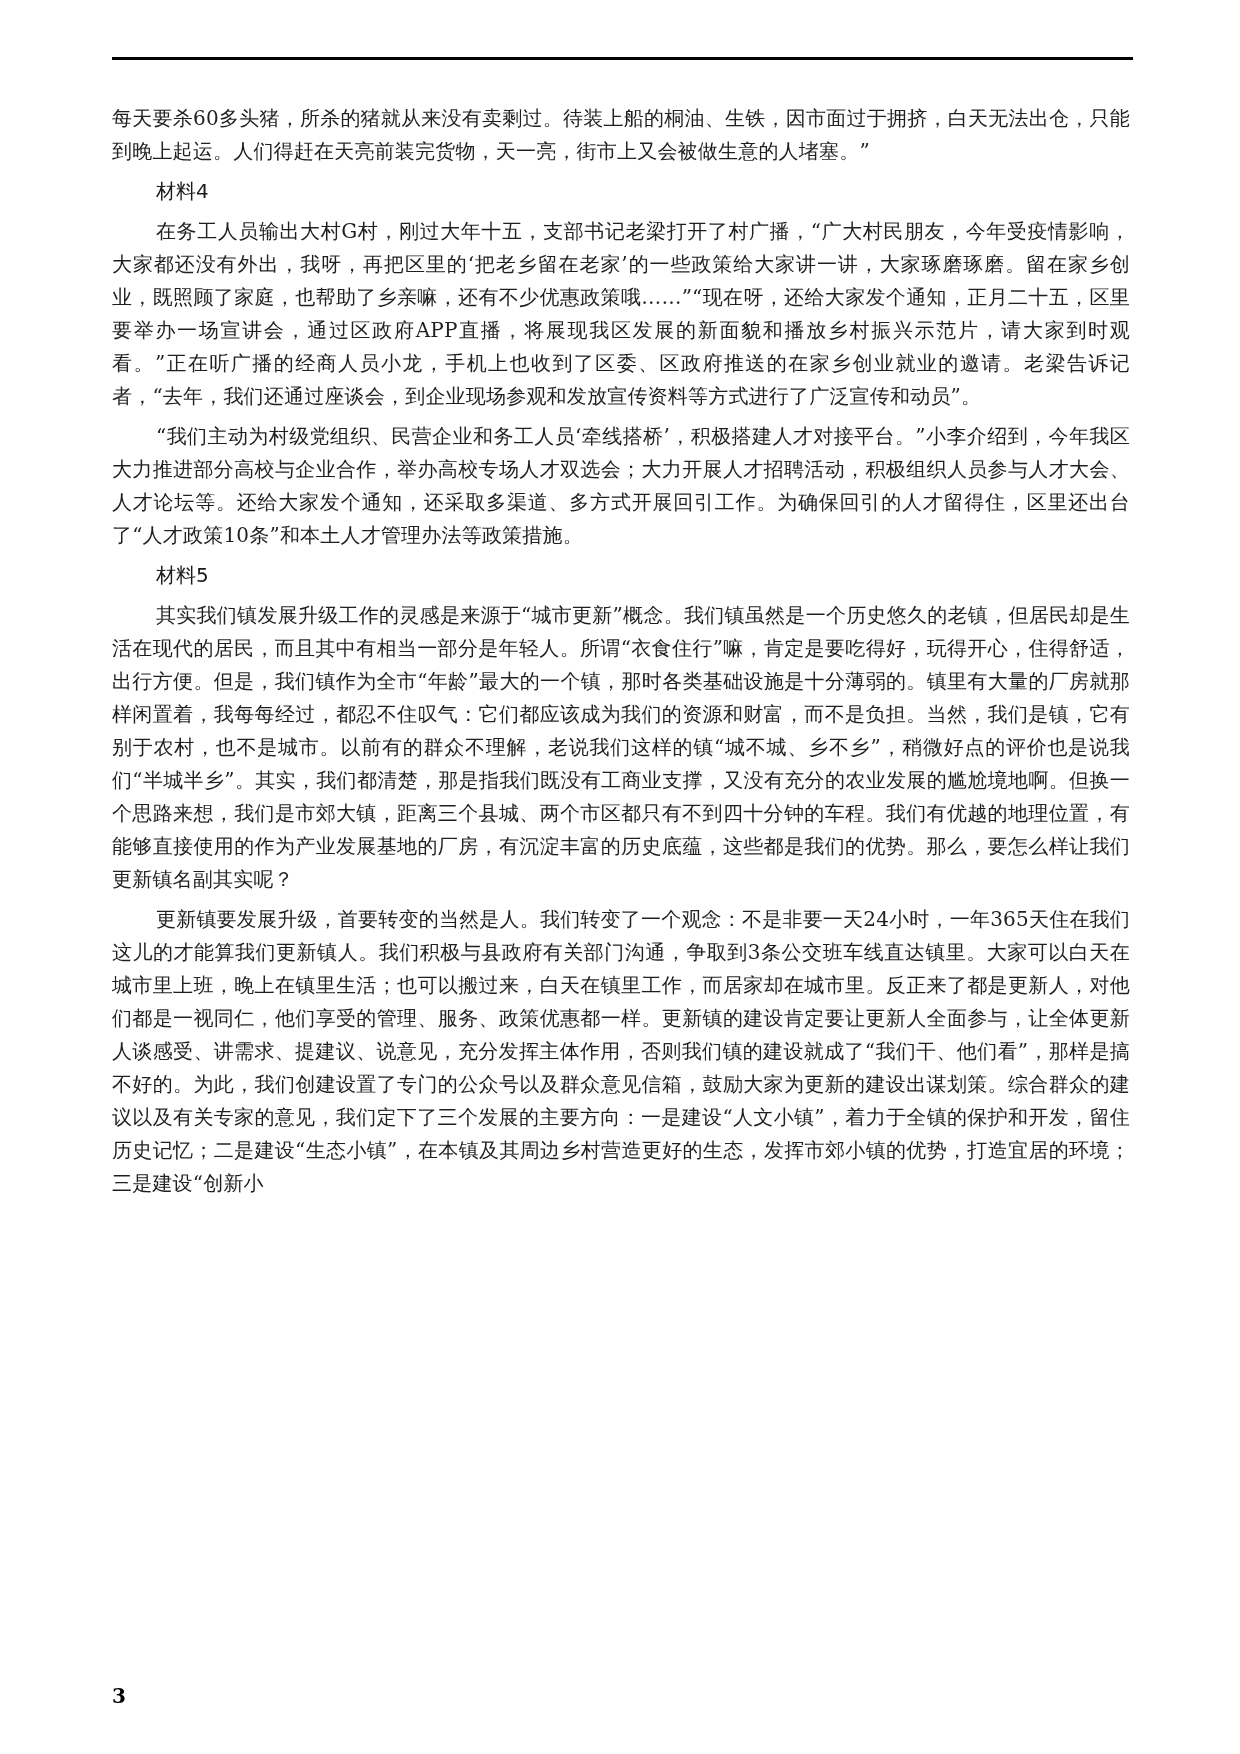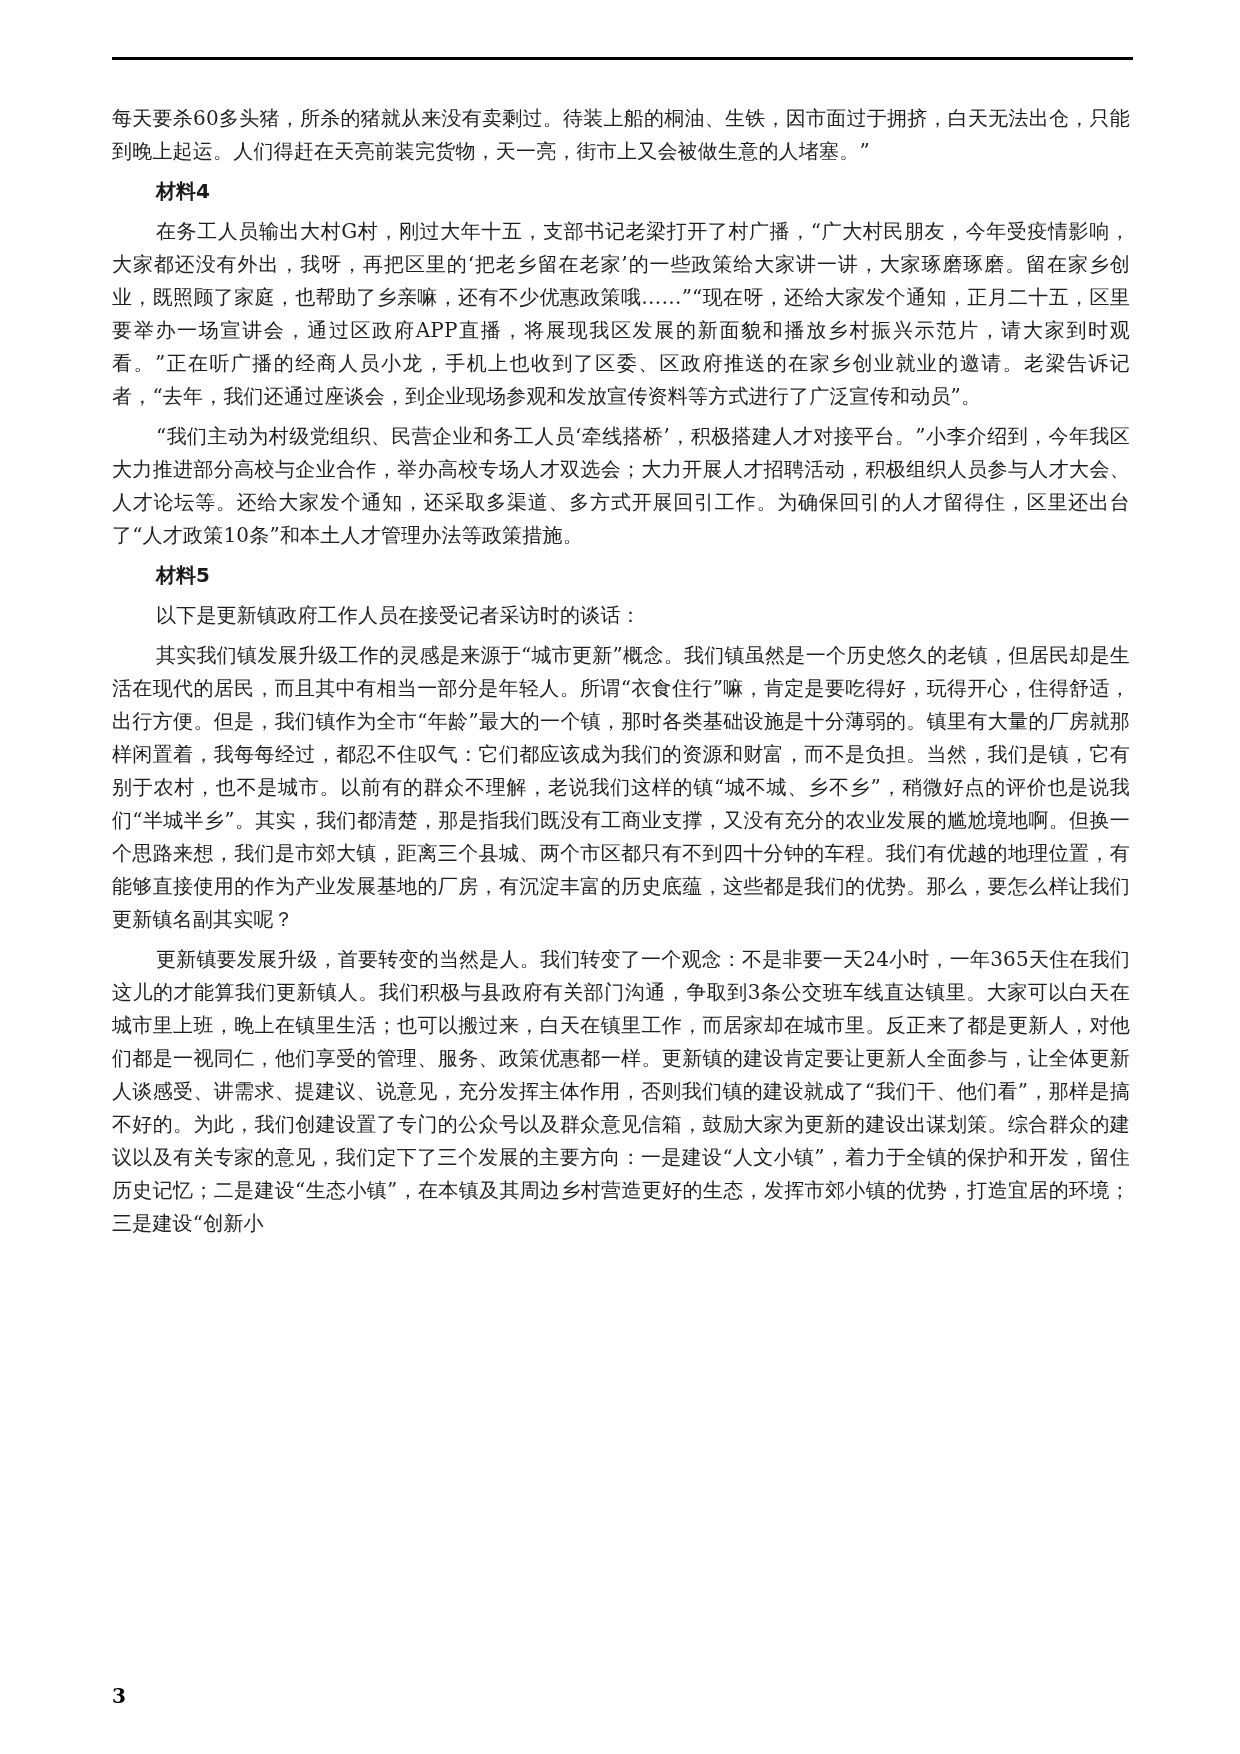--- a/index.html
+++ b/index.html
@@ -37,21 +37,21 @@
       text-justify: inter-character;
       letter-spacing: 0.2px;
     }
     .para.indent {
       text-indent: 44px;
     }
     .heading {
       margin: 0 0 7px 0;
       padding-left: 44px;
       font-family: "DejaVu Sans", "Liberation Sans", sans-serif;
-      font-weight: bold;
+      font-weight: normal;
       font-size: 20px;
       line-height: 33px;
       color: #1a1a1a;
     }
     .page-number {
       position: absolute;
       left: 112px;
       top: 1684px;
       font-family: "DejaVu Serif", "Liberation Serif", serif;
       font-weight: bold;
@@ -64,18 +64,17 @@
 <body>
 
 <div class="top-rule"></div>
 
 <div class="content">
   <p class="para">每天要杀60多头猪，所杀的猪就从来没有卖剩过。待装上船的桐油、生铁，因市面过于拥挤，白天无法出仓，只能到晚上起运。人们得赶在天亮前装完货物，天一亮，街市上又会被做生意的人堵塞。”</p>
   <div class="heading">材料4</div>
   <p class="para indent">在务工人员输出大村G村，刚过大年十五，支部书记老梁打开了村广播，“广大村民朋友，今年受疫情影响，大家都还没有外出，我呀，再把区里的‘把老乡留在老家’的一些政策给大家讲一讲，大家琢磨琢磨。留在家乡创业，既照顾了家庭，也帮助了乡亲嘛，还有不少优惠政策哦……”“现在呀，还给大家发个通知，正月二十五，区里要举办一场宣讲会，通过区政府APP直播，将展现我区发展的新面貌和播放乡村振兴示范片，请大家到时观看。”正在听广播的经商人员小龙，手机上也收到了区委、区政府推送的在家乡创业就业的邀请。老梁告诉记者，“去年，我们还通过座谈会，到企业现场参观和发放宣传资料等方式进行了广泛宣传和动员”。</p>
   <p class="para indent">“我们主动为村级党组织、民营企业和务工人员‘牵线搭桥’，积极搭建人才对接平台。”小李介绍到，今年我区大力推进部分高校与企业合作，举办高校专场人才双选会；大力开展人才招聘活动，积极组织人员参与人才大会、人才论坛等。还给大家发个通知，还采取多渠道、多方式开展回引工作。为确保回引的人才留得住，区里还出台了“人才政策10条”和本土人才管理办法等政策措施。</p>
   <div class="heading">材料5</div>
-  <p class="para indent">以下是更新镇政府工作人员在接受记者采访时的谈话：</p>
   <p class="para indent">其实我们镇发展升级工作的灵感是来源于“城市更新”概念。我们镇虽然是一个历史悠久的老镇，但居民却是生活在现代的居民，而且其中有相当一部分是年轻人。所谓“衣食住行”嘛，肯定是要吃得好，玩得开心，住得舒适，出行方便。但是，我们镇作为全市“年龄”最大的一个镇，那时各类基础设施是十分薄弱的。镇里有大量的厂房就那样闲置着，我每每经过，都忍不住叹气：它们都应该成为我们的资源和财富，而不是负担。当然，我们是镇，它有别于农村，也不是城市。以前有的群众不理解，老说我们这样的镇“城不城、乡不乡”，稍微好点的评价也是说我们“半城半乡”。其实，我们都清楚，那是指我们既没有工商业支撑，又没有充分的农业发展的尴尬境地啊。但换一个思路来想，我们是市郊大镇，距离三个县城、两个市区都只有不到四十分钟的车程。我们有优越的地理位置，有能够直接使用的作为产业发展基地的厂房，有沉淀丰富的历史底蕴，这些都是我们的优势。那么，要怎么样让我们更新镇名副其实呢？</p>
   <p class="para indent">更新镇要发展升级，首要转变的当然是人。我们转变了一个观念：不是非要一天24小时，一年365天住在我们这儿的才能算我们更新镇人。我们积极与县政府有关部门沟通，争取到3条公交班车线直达镇里。大家可以白天在城市里上班，晚上在镇里生活；也可以搬过来，白天在镇里工作，而居家却在城市里。反正来了都是更新人，对他们都是一视同仁，他们享受的管理、服务、政策优惠都一样。更新镇的建设肯定要让更新人全面参与，让全体更新人谈感受、讲需求、提建议、说意见，充分发挥主体作用，否则我们镇的建设就成了“我们干、他们看”，那样是搞不好的。为此，我们创建设置了专门的公众号以及群众意见信箱，鼓励大家为更新的建设出谋划策。综合群众的建议以及有关专家的意见，我们定下了三个发展的主要方向：一是建设“人文小镇”，着力于全镇的保护和开发，留住历史记忆；二是建设“生态小镇”，在本镇及其周边乡村营造更好的生态，发挥市郊小镇的优势，打造宜居的环境；三是建设“创新小</p>
 </div>
 
 <div class="page-number">3</div>
 
 </body></html>

